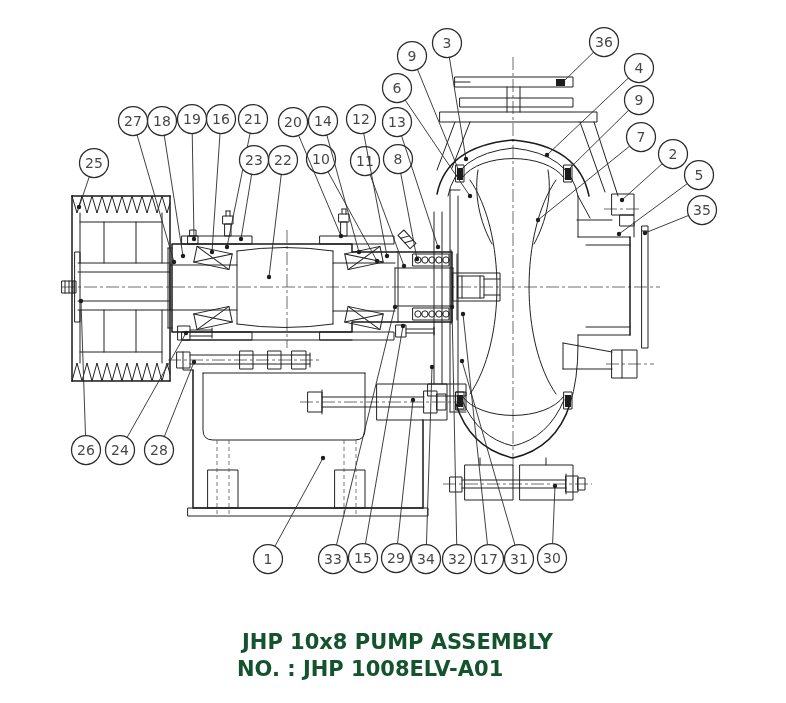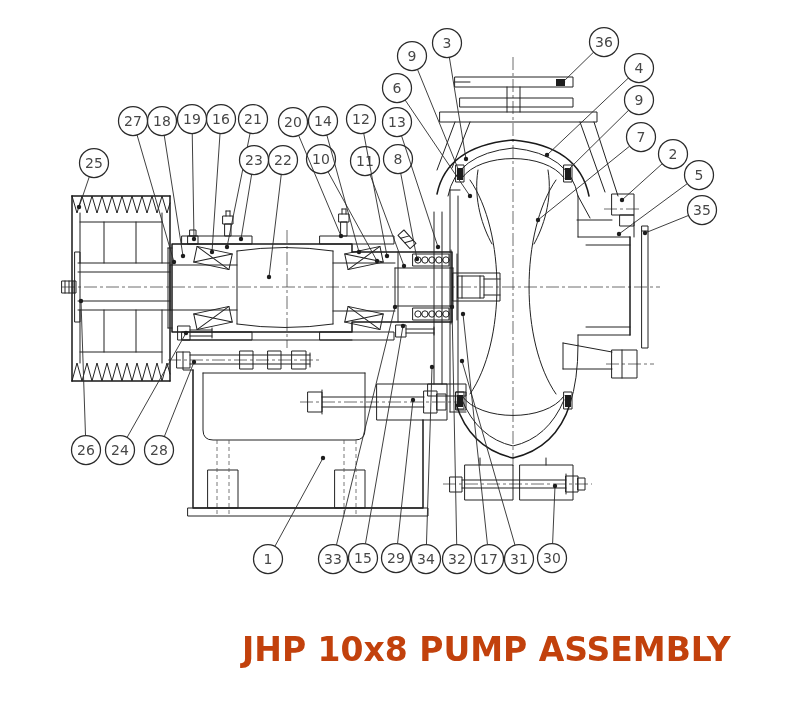--- a/index.html
+++ b/index.html
@@ -9,21 +9,21 @@
   .ln{fill:none;stroke:#222;stroke-width:1;stroke-linecap:round;stroke-linejoin:round;}
   .ln-bold{fill:none;stroke:#1a1a1a;stroke-width:1.5;stroke-linecap:round;stroke-linejoin:round;}
   .cline{fill:none;stroke:#4a4a4a;stroke-width:0.8;stroke-dasharray:13 3 3 3;}
   .hidden-ln{fill:none;stroke:#555;stroke-width:0.8;stroke-dasharray:4 3;}
   .blk{fill:#1d1d1d;stroke:none;}
   .leader{stroke:#2a2a2a;stroke-width:0.9;fill:none;}
   .balloon{fill:#ffffff;stroke:#2b2b2b;stroke-width:1.25;}
   .balloon-num{font-family:"DejaVu Sans",sans-serif;font-size:14px;fill:#474747;
                text-anchor:middle;}
   .title-block{position:absolute;white-space:nowrap;font-family:"DejaVu Sans",sans-serif;
-               font-weight:bold;color:#c2410c;font-size:33px;letter-spacing:0px;}
+               font-weight:bold;color:#14532d;font-size:21px;letter-spacing:0px;}
 </style>
 </head>
 <body>
 
 <div class="stage">
   <svg width="786" height="703" viewBox="0 0 786 703">
 
     <g>
       <path class="cline" d="M62,287 H660"></path>
       <path class="cline" d="M513,57 V468"></path>
@@ -458,13 +458,14 @@
         <g>
           <line x1="593.6211617485304" y1="52.12569585509225" x2="563" y2="82" class="leader"></line>
           <circle cx="563" cy="82" r="2.2" fill="#1d1d1d"></circle>
           <circle cx="604" cy="42" r="14.5" class="balloon"></circle>
           <text x="604" y="47" class="balloon-num">36</text>
         </g>
       </g>
   </svg>
 
   <div class="title-block" style="left:242px;top:630px;">JHP 10x8 PUMP ASSEMBLY</div>
+  <div class="title-block" style="left:237px;top:657px;">NO. : JHP 1008ELV-A01</div>
 </div>
 
 </body></html>

